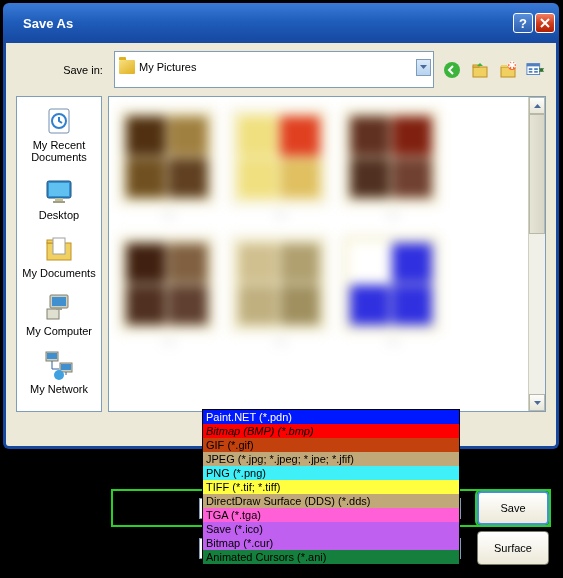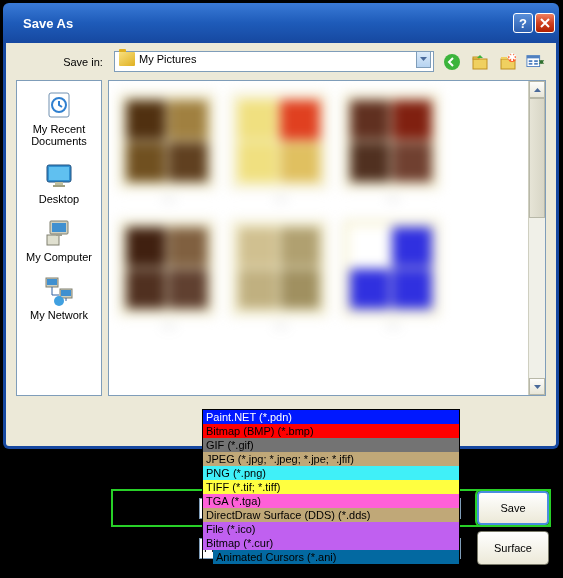--- a/index.html
+++ b/index.html
@@ -7,21 +7,21 @@
 .window { position: absolute; top: 3px; left: 3px; width: 556px; height: 572px; }
 .titlebar { background: linear-gradient(to bottom, #3a7ad6 0%, #1e5bb9 50%, #1648a0 100%); height: 40px; border-radius: 6px 6px 0 0; display: flex; align-items: center; padding: 0 4px 0 20px; position: relative; }
 .title { color: #fff; font-weight: bold; font-size: 13px; }
 .title-btns { margin-left: auto; display: flex; gap: 2px; }
 .title-btn { width: 20px; height: 20px; border-radius: 3px; display: flex; align-items: center; justify-content: center; color: #fff; font-weight: bold; font-size: 13px; cursor: pointer; }
 .help-btn { background: linear-gradient(to bottom, #5a8fd9, #2d5fb0); border: 1px solid #fff; }
 .close-btn { background: linear-gradient(to bottom, #f08060, #d04020, #b02000); border: 1px solid #fff; }
 .body { background: #ece9d8; border: 3px solid #1648a0; border-top: none; height: 406px; padding: 8px 10px 10px 10px; border-radius: 0 0 6px 6px; }
 .row-top { display: flex; align-items: center; gap: 8px; margin-bottom: 8px; padding-left: 36px; }
 .row-top label { width: 46px; text-align: center; margin-left: 8px; }
-.folder-combo { flex: 1; background: #fff; border: 1px solid #7f9db9; height: 21px; display: flex; align-items: center; padding: 0 2px 5px 4px; gap: 4px; }
+.folder-combo { flex: 1; background: #fff; border: 1px solid #7f9db9; height: 37px; display: flex; align-items: center; padding: 0 2px 5px 4px; gap: 4px; }
 .combo-arrow { width: 15px; height: 17px; background: linear-gradient(to bottom, #dbeaf9, #b6d3f0); border: 1px solid #7f9db9; display: flex; align-items: center; justify-content: center; margin-left: auto; }
 .combo-arrow svg { width: 7px; height: 4px; }
 .nav-icons { display: flex; gap: 8px; align-items: center; }
 .nav-icon { width: 20px; height: 20px; display: flex; align-items: center; justify-content: center; cursor: pointer; }
 .content-row { display: flex; gap: 6px; height: 316px; }
 .places-bar { width: 86px; background: #fff; border: 1px solid #7f9db9; display: flex; flex-direction: column; align-items: center; padding-top: 4px; gap: 0; }
 .place { display: flex; flex-direction: column; align-items: center; padding: 4px 2px 8px 2px; gap: 2px; width: 100%; cursor: pointer; text-align: center; }
 .place-icon { width: 32px; height: 32px; display: flex; align-items: center; justify-content: center; }
 .file-area { flex: 1; background: #fff; border: 1px solid #7f9db9; position: relative; overflow: hidden; }
 .file-blur { position: absolute; inset: 0; filter: blur(6px); display: flex; flex-wrap: wrap; padding: 12px 10px; gap: 16px 12px; align-content: flex-start; }
@@ -128,20 +128,30 @@
                 <rect x="6" y="8" width="20" height="13" fill="#60c0f0"></rect>
                 <rect x="12" y="23" width="8" height="3" fill="#c0c0a0"></rect>
                 <rect x="10" y="26" width="12" height="2" fill="#a0a080"></rect>
               </svg>
             </div>
           <span>Desktop</span>
         </div>
         <div class="place">
           <div class="place-icon">
               <svg width="32" height="32" viewBox="0 0 32 32">
+                <rect x="4" y="10" width="24" height="17" fill="#f0d060" stroke="#c09020"></rect>
+                <rect x="4" y="7" width="10" height="3" fill="#f0d060" stroke="#c09020"></rect>
+                <rect x="10" y="5" width="12" height="16" fill="#fff" stroke="#a0a0a0"></rect>
+              </svg>
+            </div>
+          <span>My Documents</span>
+        </div>
+        <div class="place">
+          <div class="place-icon">
+              <svg width="32" height="32" viewBox="0 0 32 32">
                 <rect x="7" y="4" width="18" height="13" fill="#d0d0c0" stroke="#808070" rx="1"></rect>
                 <rect x="9" y="6" width="14" height="9" fill="#4090d0"></rect>
                 <rect x="4" y="18" width="12" height="10" fill="#e0e0d0" stroke="#808070"></rect>
                 <rect x="13" y="17" width="6" height="2" fill="#a0a090"></rect>
               </svg>
             </div>
           <span>My Computer</span>
         </div>
         <div class="place">
           <div class="place-icon">
@@ -258,24 +268,24 @@
         </div>
         <div class="btn">
             <span>Surface</span>
           </div>
       </div>
     </div>
   </div>
 
   <div class="dropdown-list">
       <div class="dd-item" style="background: rgb(0, 24, 255); color: rgb(255, 255, 255);">Paint.NET (*.pdn)</div>
-      <div class="dd-item" style="background: rgb(255, 0, 0); color: rgb(0, 0, 0);">Bitmap (BMP) (*.bmp)</div>
-      <div class="dd-item" style="background: #737373; color: rgb(0, 0, 0);">GIF (*.gif)</div>
+      <div class="dd-item" style="background: rgb(255, 0, 0); color: rgb(0, 0, 0); font-style: italic;">Bitmap (BMP) (*.bmp)</div>
+      <div class="dd-item" style="background: #c2410c; color: rgb(0, 0, 0);">GIF (*.gif)</div>
       <div class="dd-item" style="background: rgb(192, 168, 120); color: rgb(0, 0, 0);">JPEG (*.jpg; *.jpeg; *.jpe; *.jfif)</div>
       <div class="dd-item" style="background: rgb(64, 240, 248); color: rgb(0, 0, 0);">PNG (*.png)</div>
       <div class="dd-item" style="background: rgb(255, 255, 64); color: rgb(0, 0, 0);">TIFF (*.tif; *.tiff)</div>
+      <div class="dd-item" style="background: rgb(192, 168, 120); color: rgb(0, 0, 0);">DirectDraw Surface (DDS) (*.dds)</div>
       <div class="dd-item" style="background: rgb(255, 96, 216); color: rgb(0, 0, 0);">TGA (*.tga)</div>
-      <div class="dd-item" style="background: rgb(192, 168, 120); color: rgb(0, 0, 0);">DirectDraw Surface (DDS) (*.dds)</div>
-      <div class="dd-item" style="background: rgb(192, 96, 240); color: rgb(0, 0, 0);">File (*.ico)</div>
+      <div class="dd-item" style="background: rgb(192, 96, 240); color: rgb(0, 0, 0);">Save (*.ico)</div>
       <div class="dd-item" style="background: rgb(192, 96, 240); color: rgb(0, 0, 0);">Bitmap (*.cur)</div>
-      <div class="dd-item" style="background: #0369a1; color: rgb(0, 0, 0); margin-left: 10px;">Animated Cursors (*.ani)</div>
+      <div class="dd-item" style="background: #15803d; color: rgb(0, 0, 0);">Animated Cursors (*.ani)</div>
     </div>
 </div>
 
 </body></html>

